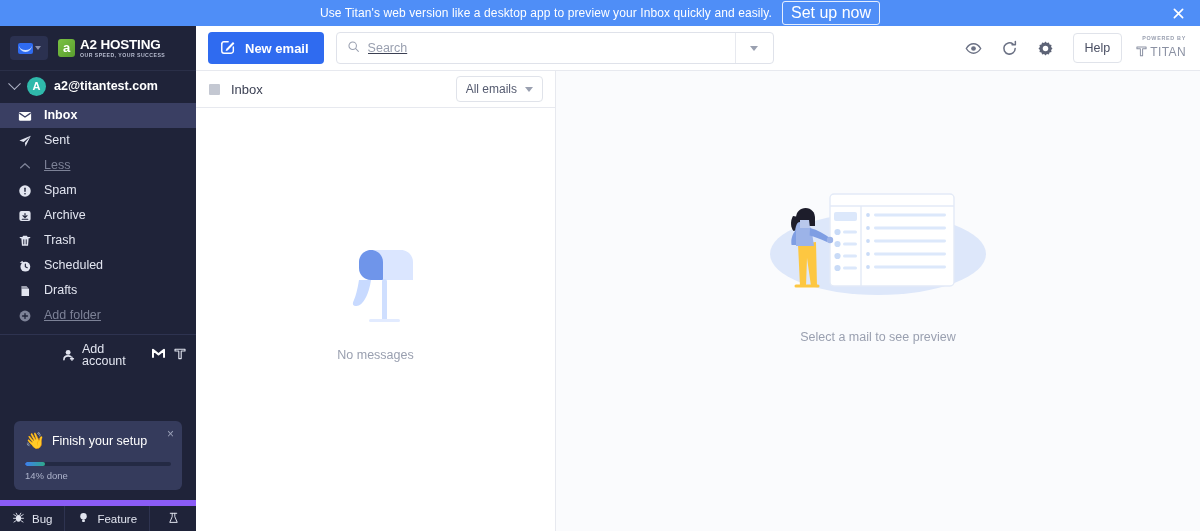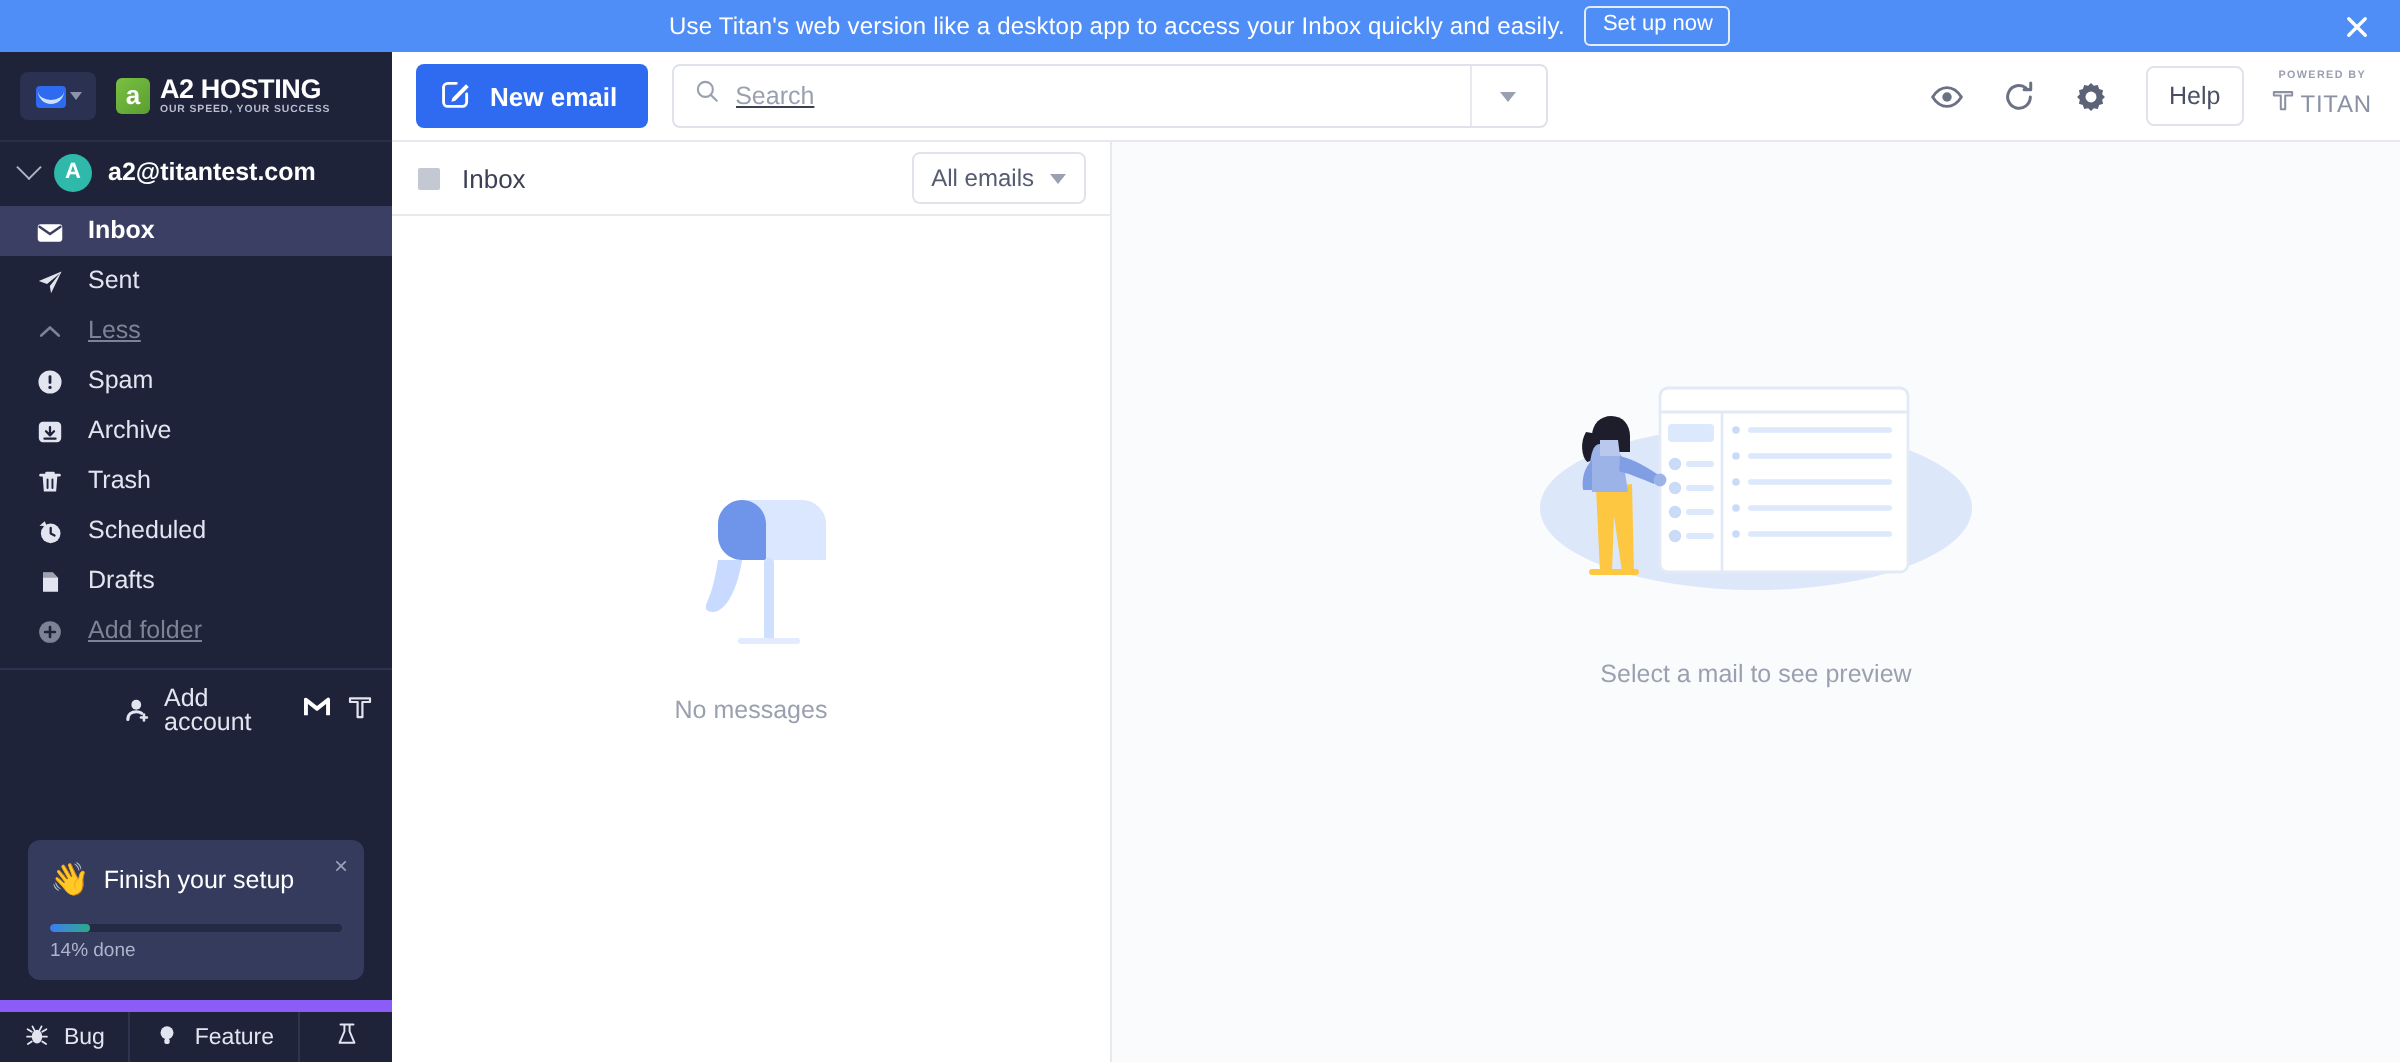--- a/index.html
+++ b/index.html
@@ -12,21 +12,21 @@
 
   
   .banner {
     height: 26px; flex: 0 0 26px; background: #4f8ef7;
     display: flex; align-items: center; justify-content: center;
     position: relative; color: #ffffff;
   }
   .banner-text { font-size: 12px; letter-spacing: .1px; }
   .banner-cta {
     margin-left: 10px; border: 1px solid rgba(255,255,255,.85);
-    border-radius: 3px; padding: 2px 8px 3px; font-size: 11px;
+    border-radius: 3px; padding: 2px 8px 3px; font-size: 16px;
     color: #fff; background: transparent; cursor: pointer;
     font-family: "Liberation Sans", sans-serif; line-height: 1.1;
   }
   .banner-close {
     position: absolute; right: 14px; top: 50%; transform: translateY(-50%);
     width: 16px; height: 16px; cursor: pointer;
     display: flex; align-items: center; justify-content: center;
   }
 
   
@@ -140,21 +140,21 @@
     display: flex; align-items: center; justify-content: center; cursor: pointer;
   }
   .caret { width: 0; height: 0; border-left: 4.5px solid transparent; border-right: 4.5px solid transparent; border-top: 5px solid #9aa0b0; }
   .tb-right { margin-left: auto; display: flex; align-items: center; gap: 18px; }
   .tb-ic { width: 18px; height: 18px; display: flex; align-items: center; justify-content: center; cursor: pointer; }
   .help-btn {
     height: 30px; border: 1px solid #e0e3ea; border-radius: 4px; background: #fff;
     padding: 0 11px; font-size: 12.5px; color: #4a4f63; cursor: pointer;
     display: flex; align-items: center; font-family: "Liberation Sans", sans-serif;
   }
-  .powered { display: flex; flex-direction: column; align-items: center; line-height: 1; margin-left: -4px; }
+  .powered { display: flex; flex-direction: column; align-items: flex-end; line-height: 1; margin-left: -4px; }
   .pwr-top { font-size: 5.4px; color: #9aa0b0; letter-spacing: .7px; font-weight: bold; }
   .pwr-bot { display: flex; align-items: center; gap: 3px; margin-top: 3px; }
   .pwr-name { font-size: 12px; color: #8b91a3; letter-spacing: .4px; }
 
   .panes { flex: 1 1 auto; display: flex; min-height: 0; }
 
   
   .list-pane { width: 360px; flex: 0 0 360px; border-right: 1px solid #e7e9ef; display: flex; flex-direction: column; background: #fff; }
   .list-head {
     height: 37px; flex: 0 0 37px; display: flex; align-items: center;
@@ -173,21 +173,21 @@
   
   .preview-pane { flex: 1 1 auto; display: flex; flex-direction: column; align-items: center; justify-content: center; background: #fafbfd; padding-bottom: 70px; }
   .preview-cap { font-size: 12.5px; color: #9aa0b0; margin-top: 16px; }
 </style>
 </head>
 <body>
 
 <div class="app">
 
   <div class="banner">
-    <span class="banner-text">Use Titan's web version like a desktop app to access your Inbox quickly and easily.</span>
+    <span class="banner-text">Use Titan's web version like a desktop app to preview your Inbox quickly and easily.</span>
     <button class="banner-cta">Set up now</button>
     <span class="banner-close">
       <svg width="11" height="11" viewBox="0 0 12 12">
           <path d="M1.5 1.5 L10.5 10.5 M10.5 1.5 L1.5 10.5" stroke="#ffffff" stroke-width="1.8" stroke-linecap="round" fill="none"></path>
         </svg>
     </span>
   </div>
 
   <div class="body-split">
 

